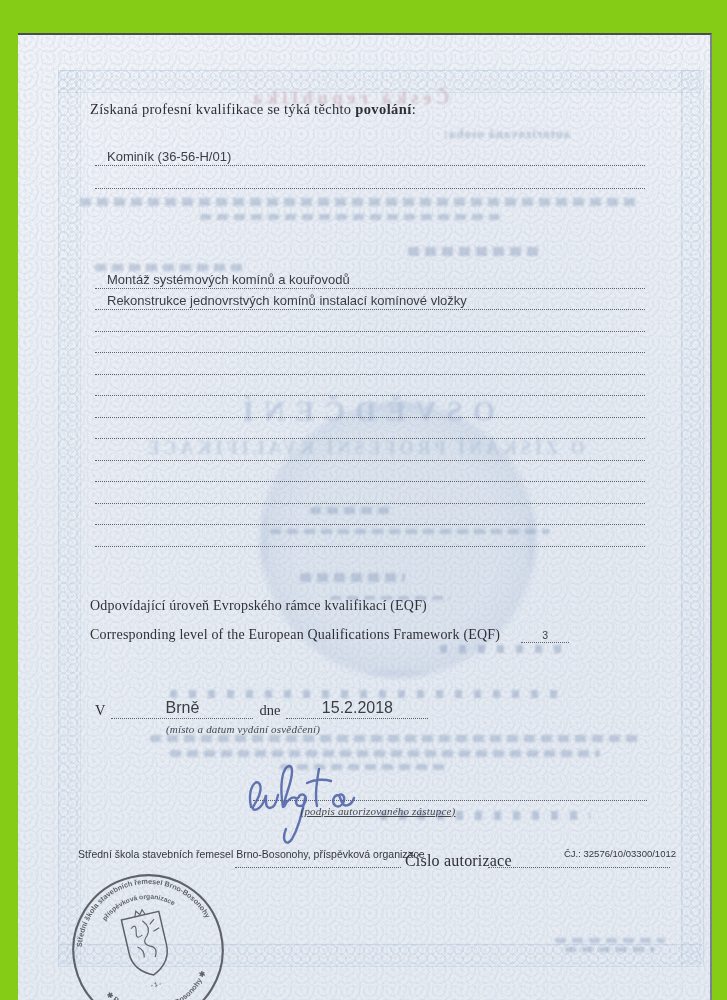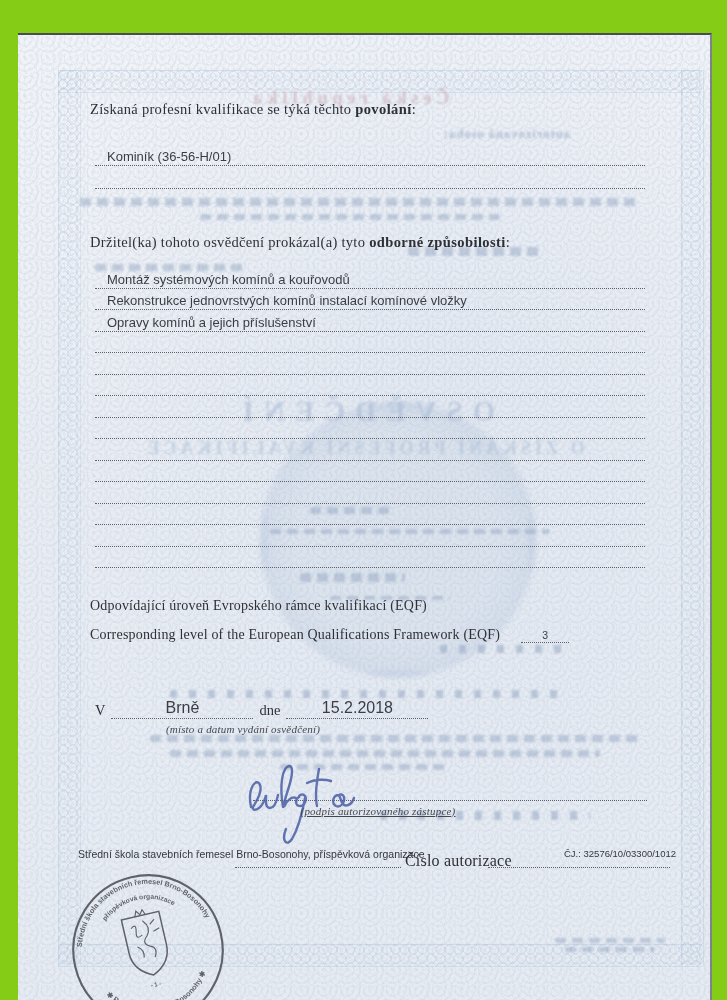--- a/index.html
+++ b/index.html
@@ -147,27 +147,23 @@
     <div class="gline" style="left:547px; top:912px; width:90px;  height:5px;"></div>
 
     <div class="stitle" style="top:66px;">
       <span>Získaná profesní kvalifikace se týká těchto </span><b>povolání</b><span>:</span>
     </div>
     <div class="rows rows-1" style="top:107px;">
       <div class="row">Kominík (36-56-H/01)</div>
       <div class="row"></div>
     </div>
 
-    <div class="stitle" style="top:199px;">
-      <span>Držitel(ka) tohoto osvědčení prokázal(a) tyto </span><b>odborné způsobilosti</b><span>:</span>
-    </div>
     <div class="rows rows-2" style="top:232px;">
       <div class="row">Montáž systémových komínů a kouřovodů</div>
       <div class="row">Rekonstrukce jednovrstvých komínů instalací komínové vložky</div>
-      <div class="row">Opravy komínů a jejich příslušenství</div>
       <div class="row"></div>
       <div class="row"></div>
       <div class="row"></div>
       <div class="row"></div>
       <div class="row"></div>
       <div class="row"></div>
       <div class="row"></div>
       <div class="row"></div>
       <div class="row"></div>
       <div class="row"></div>

